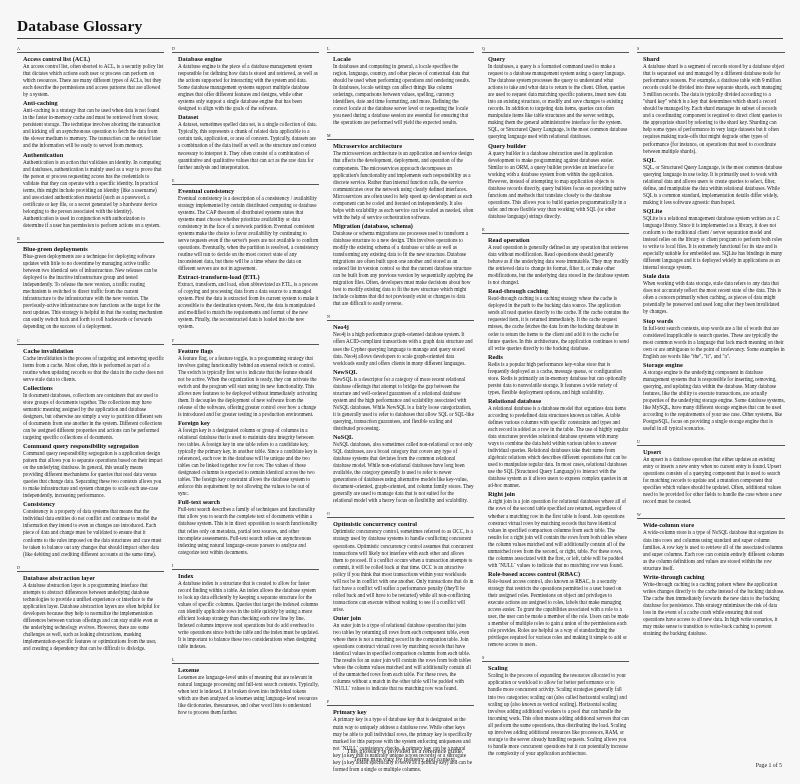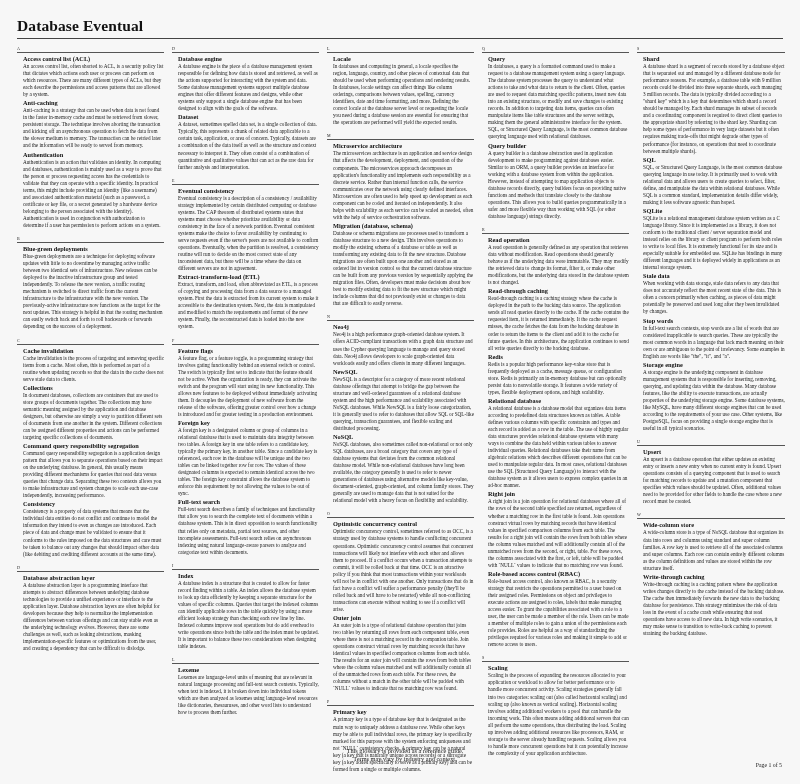--- a/index.html
+++ b/index.html
@@ -52,21 +52,21 @@
   }
   .page-num {
     position: absolute; right: 18px; top: 762px;
     font-size: 5.8px; color: #222;
   }
 </style>
 </head>
 <body>
 
 <div class="page">
-  <h1 class="title">Database Eventual</h1>
+  <h1 class="title">Database Glossary</h1>
   <div class="title-rule"></div>
 
   <div class="columns" id="columns">
       <div class="col">
         <div class="section">
           <div class="letter">A</div>
           <div class="letter-rule"></div>
           <div class="entry">
             <div class="term">Access control list (ACL)</div>
             <p class="def">An access control list, often shorted to ACL, is a security policy list that dictates which actions each user or process can perform on which resources. There are many different types of ACLs, but they each describe the permissions and access patterns that are allowed by a system.</p>

